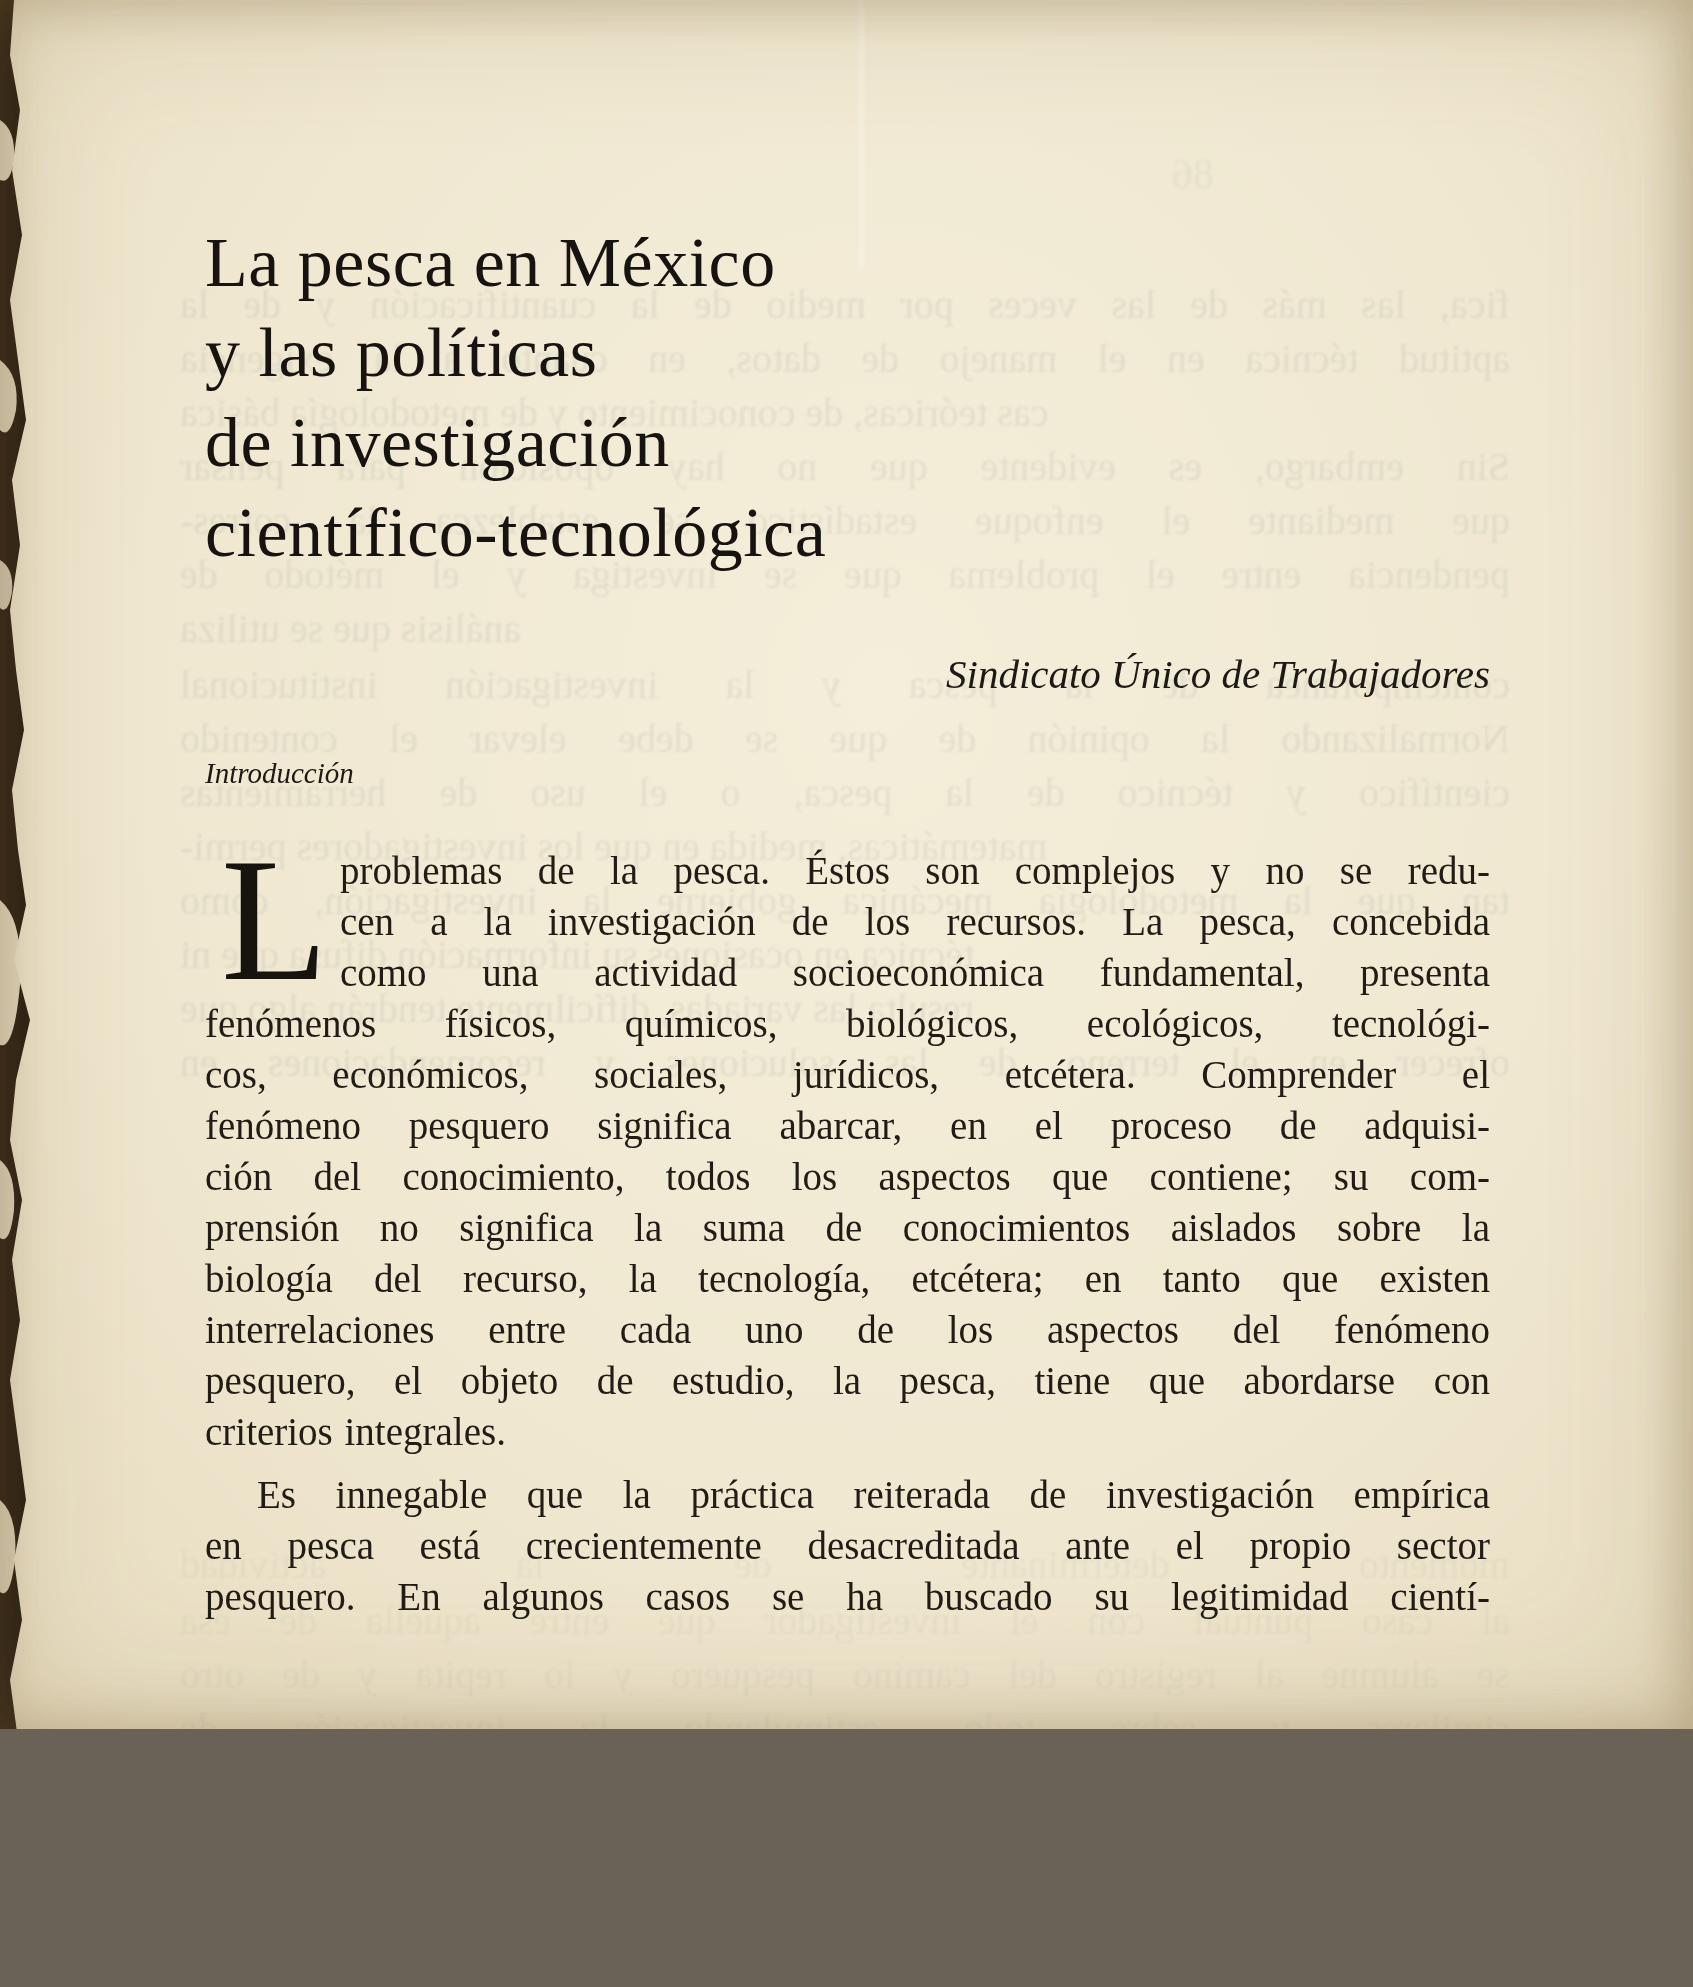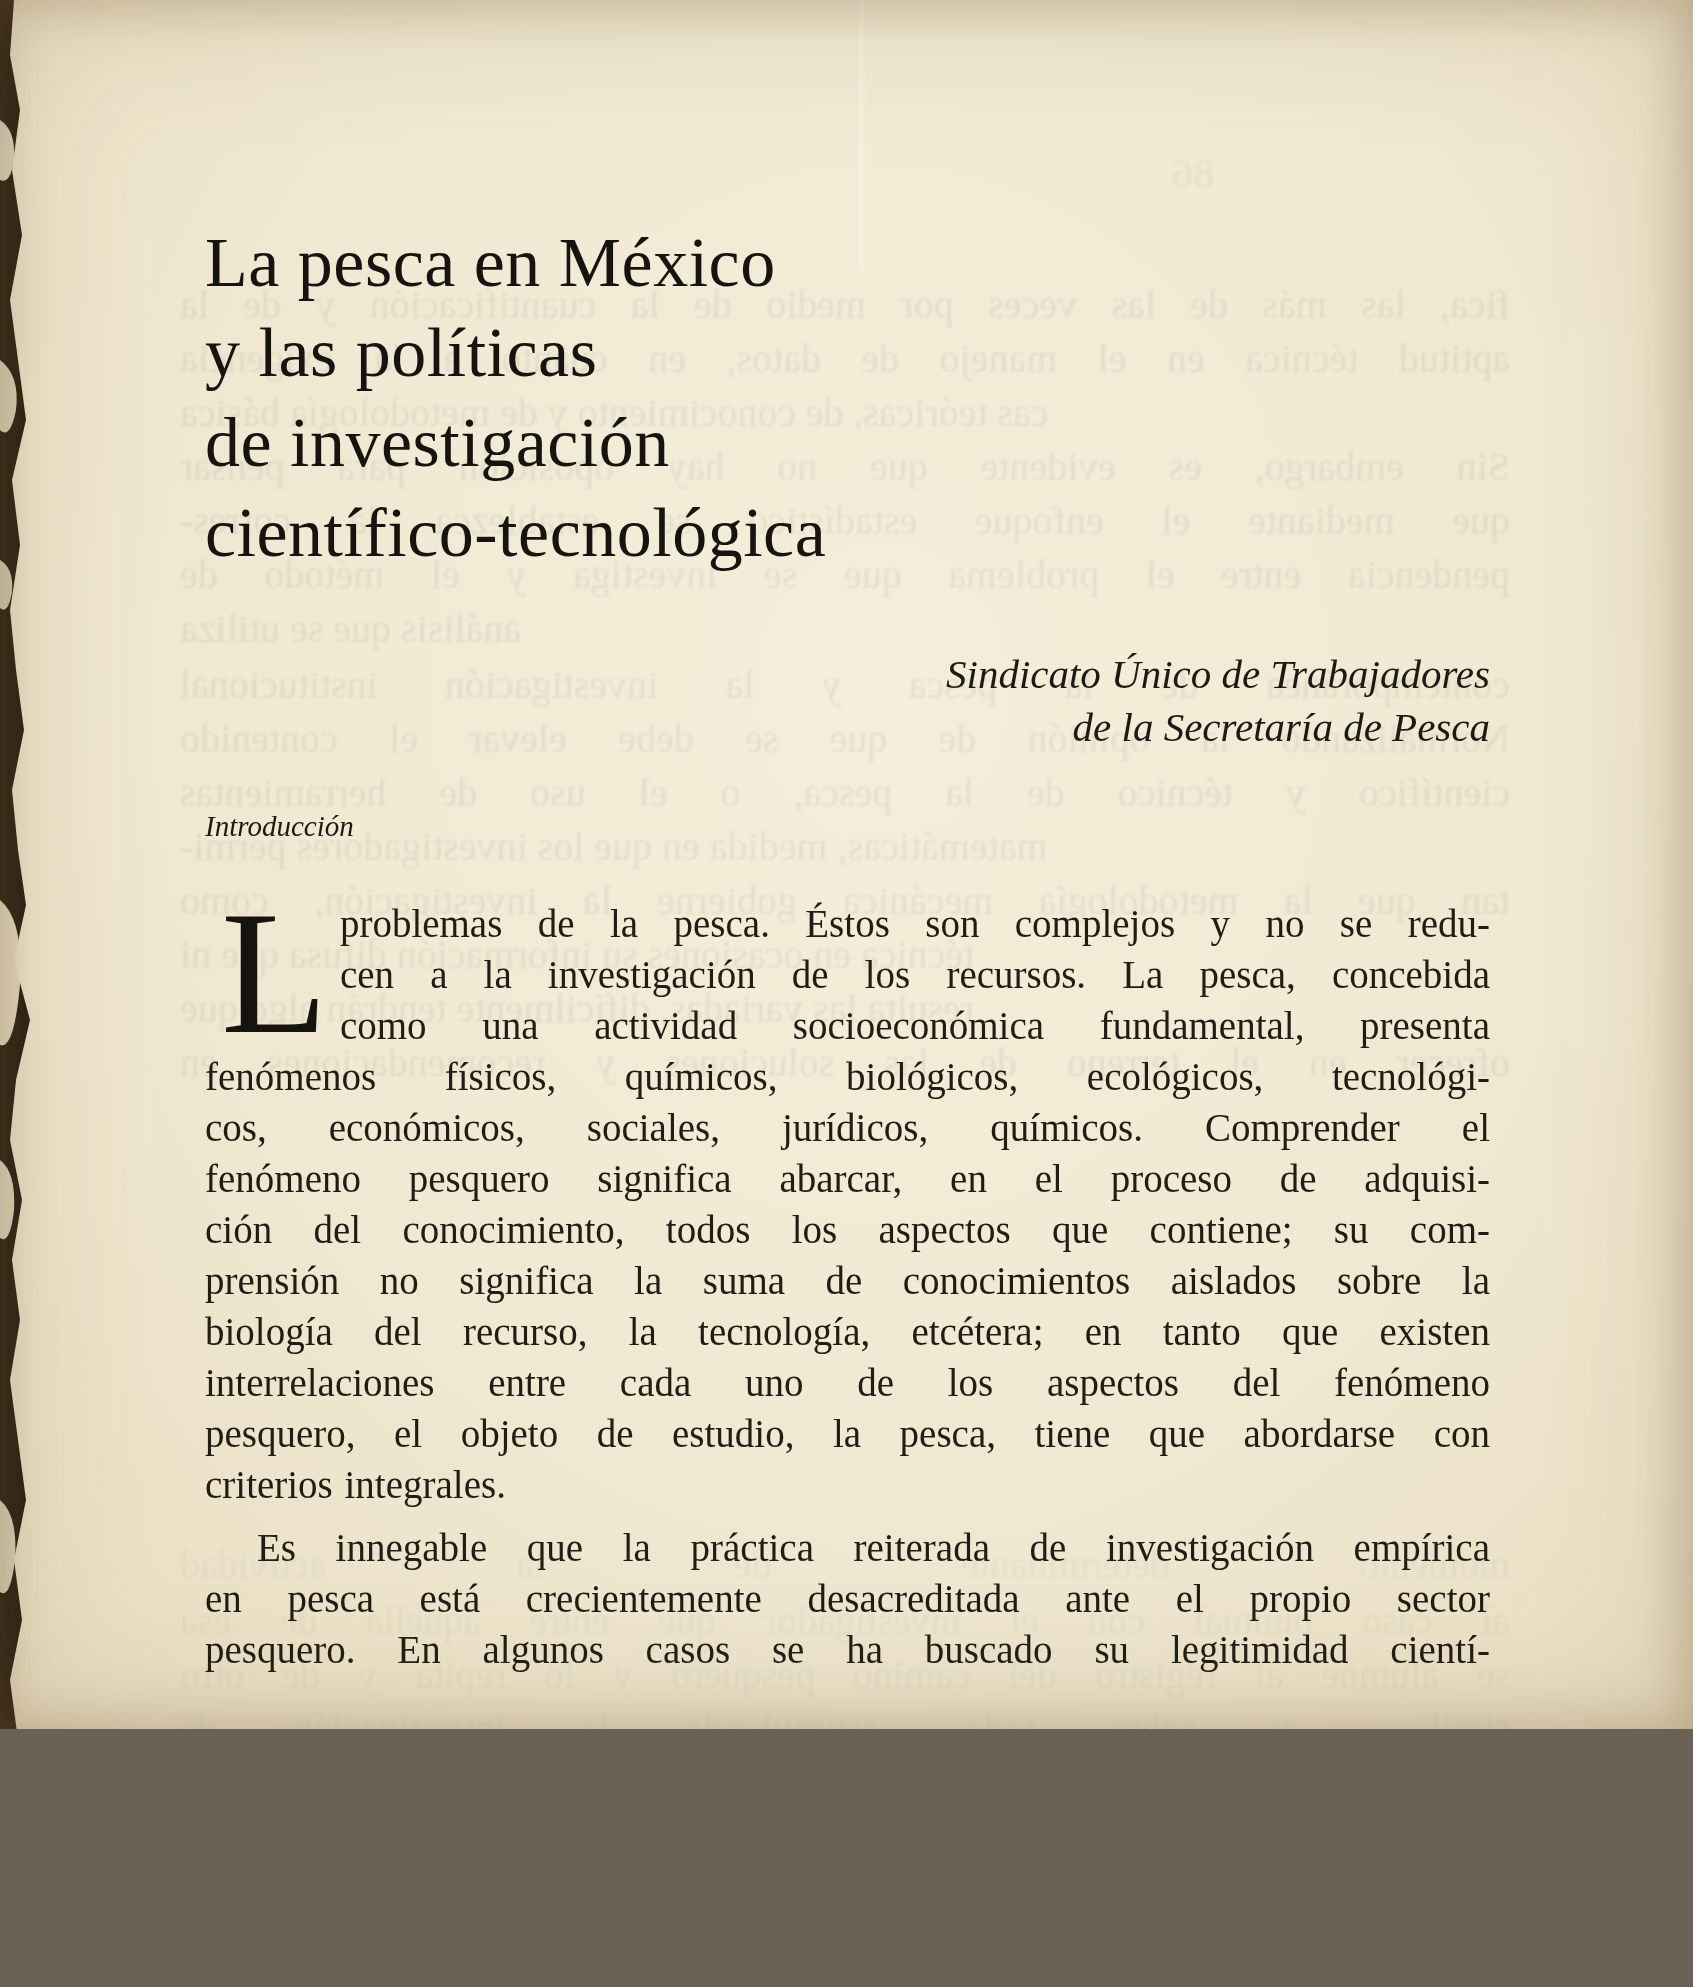--- a/index.html
+++ b/index.html
@@ -141,32 +141,31 @@
 
     <h1 class="title">
       <span class="tline">La pesca en México</span>
       <span class="tline">y las políticas</span>
       <span class="tline">de investigación</span>
       <span class="tline">científico-tecnológica</span>
     </h1>
 
     <div class="attribution">
       <div>Sindicato Único de Trabajadores</div>
-      <div>de la Secretaría de Pesca</div>
     </div>
 
     <div class="section-heading">Introducción</div>
 
     <div class="para para1">
       <div class="dropcap">L</div>
       <div class="jline">problemas de la pesca. Éstos son complejos y no se redu-</div>
       <div class="jline">cen a la investigación de los recursos. La pesca, concebida</div>
       <div class="jline">como una actividad socioeconómica fundamental, presenta</div>
       <div class="jline">fenómenos físicos, químicos, biológicos, ecológicos, tecnológi-</div>
-      <div class="jline">cos, económicos, sociales, jurídicos, químicos. Comprender el</div>
+      <div class="jline">cos, económicos, sociales, jurídicos, etcétera. Comprender el</div>
       <div class="jline">fenómeno pesquero significa abarcar, en el proceso de adquisi-</div>
       <div class="jline">ción del conocimiento, todos los aspectos que contiene; su com-</div>
       <div class="jline">prensión no significa la suma de conocimientos aislados sobre la</div>
       <div class="jline">biología del recurso, la tecnología, etcétera; en tanto que existen</div>
       <div class="jline">interrelaciones entre cada uno de los aspectos del fenómeno</div>
       <div class="jline">pesquero, el objeto de estudio, la pesca, tiene que abordarse con</div>
       <div class="jline endline">criterios integrales.</div>
     </div>
 
     <div class="para para2">

